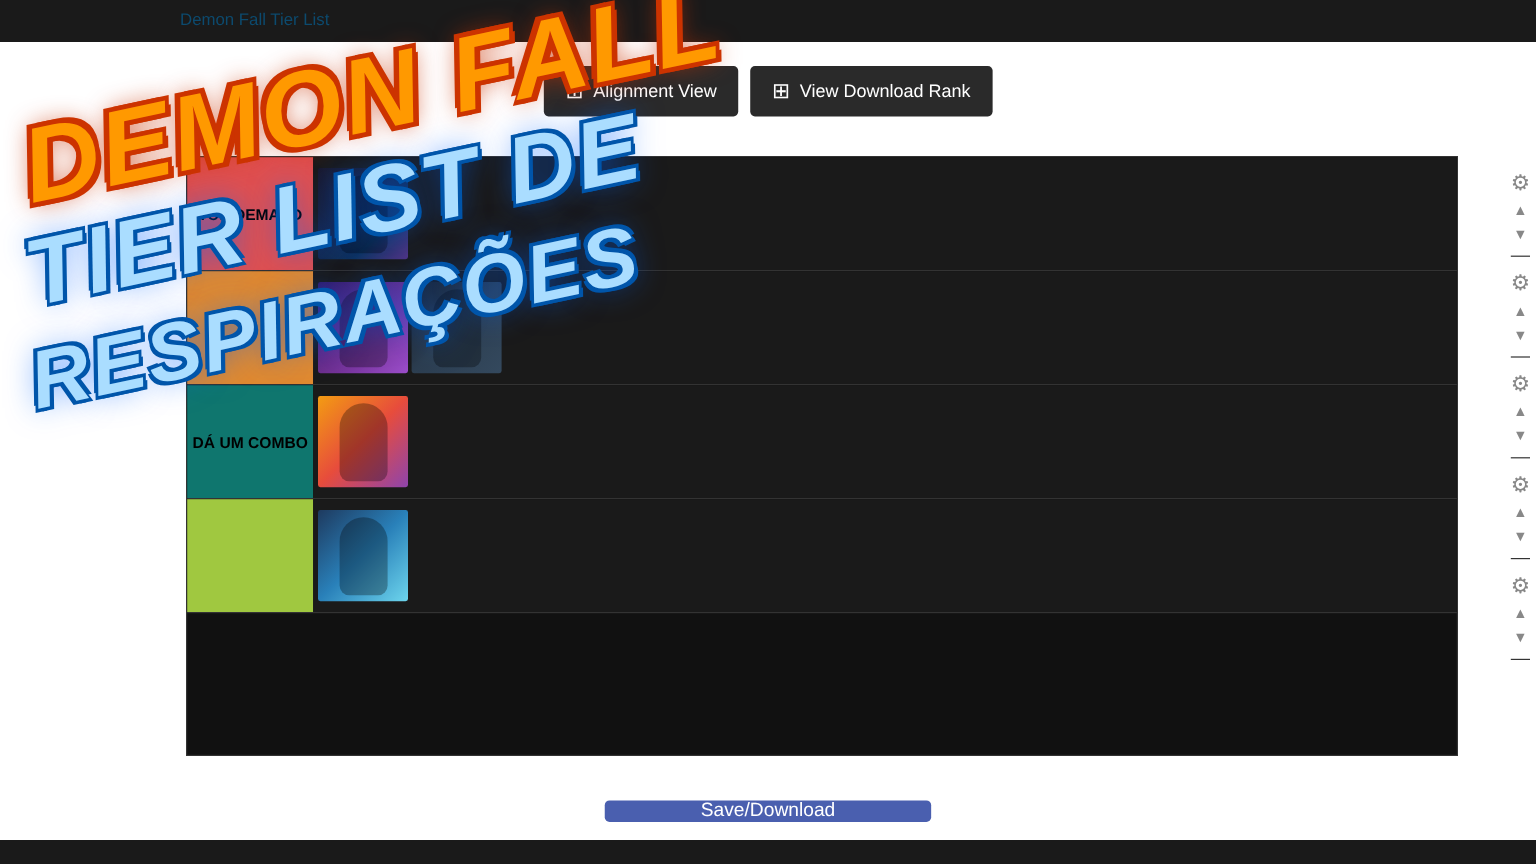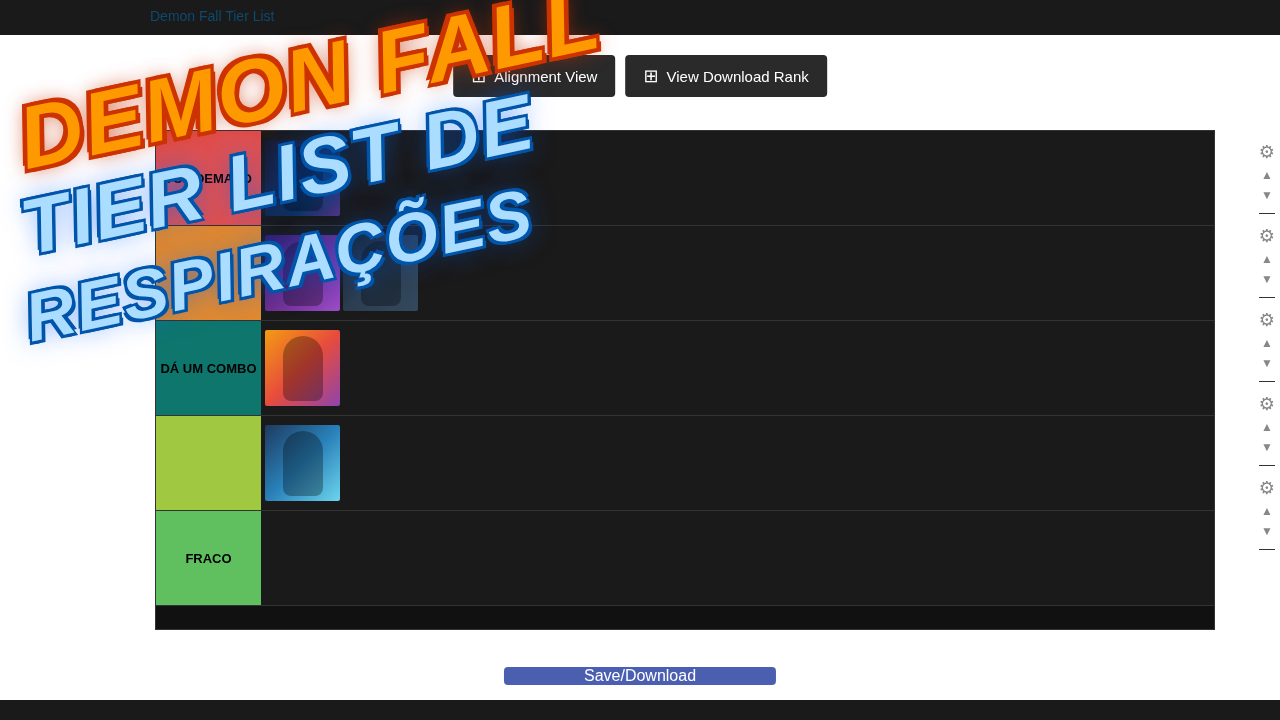--- a/index.html
+++ b/index.html
@@ -322,24 +322,20 @@
 
   <div class="tier-row tier-c">
     <div class="tier-label"></div>
     <div class="tier-content">
       <div class="tier-card card-5">
           <div class="card-inner"></div>
         </div>
     </div>
   </div>
 
-  <div class="tier-row tier-d">
-    <div class="tier-label">FRACO</div>
-    <div class="tier-content"></div>
-  </div>
 
 </div>
 
 <div class="side-controls">
   <div class="side-row-ctrl">
     <span class="ctrl-icon">⚙</span>
     <span class="ctrl-up">▲</span>
     <span class="ctrl-dn">▼</span>
   </div>
   <div class="side-row-ctrl">

